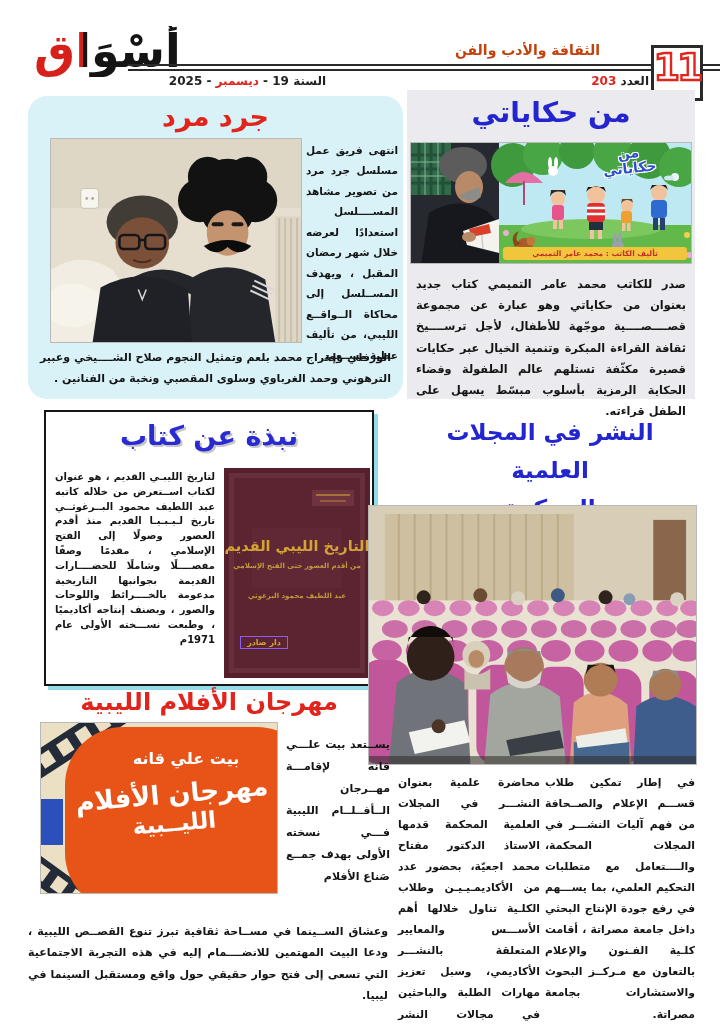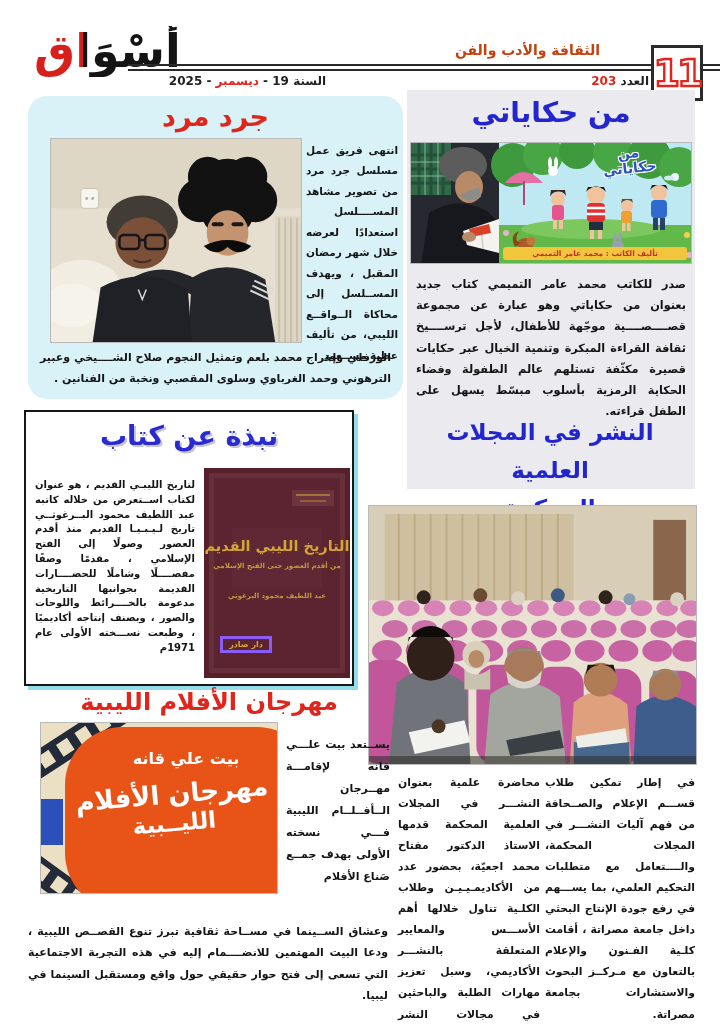--- a/index.html
+++ b/index.html
@@ -10,58 +10,58 @@
   .red{color:#e0251c;}
   
   .logo{left:34px;top:26px;font-size:46px;font-weight:800;
         background:linear-gradient(90deg,#d8201a 0 33%,#141414 33%);
         -webkit-background-clip:text;background-clip:text;color:transparent;line-height:1.1;text-align:center;}
   .hrule{left:128px;top:64px;width:592px;height:3px;border-top:2px solid #2a2a2a;border-bottom:2px solid #2a2a2a;}
   .section{left:420px;top:42px;width:215px;text-align:center;color:#c2410c;font-weight:700;font-size:14px;}
   .issue{top:74px;right:74px;font-size:12px;font-weight:700;color:#222;}
   .dateline{top:74px;left:150px;width:195px;text-align:center;font-size:12px;font-weight:700;color:#222;}
   .pagebox{left:651px;top:45px;width:46px;height:50px;background:#fff;border:3px solid #2a2a2a;
-           display:flex;align-items:center;justify-content:center;}
+           display:flex;justify-content:center;}
   .pagenum{font-size:38px;font-weight:800;color:#e0251c;letter-spacing:-3px;line-height:1;}
   @supports (-webkit-text-stroke:2px red){
     .pagenum{color:#fff;-webkit-text-stroke:2.4px #e0251c;}
   }
   
   .blk-cyan{left:28px;top:96px;width:375px;height:303px;background:#d8f2f8;border-radius:19px;}
-  .blk-gray{left:407px;top:90px;width:288px;height:399px;background:#ebebef;}
+  .blk-gray{left:407px;top:90px;width:288px;height:309px;background:#ebebef;}
   .t-red{color:#e0251c;font-weight:800;text-align:center;}
   .t-blue{color:#2326cf;font-weight:800;text-align:center;}
   .body-txt{font-size:11px;font-weight:700;color:#141414;text-align:justify;direction:rtl;line-height:1.85;}
   .photo-frame{border:1px solid #b9b9b9;box-sizing:border-box;}
   
   .jard-title{left:0;top:5px;width:100%;font-size:27px;}
   .jard-photo{left:22px;top:42px;width:252px;height:205px;}
   .jard-col{left:278px;top:44px;width:92px;height:212px;line-height:1.95;font-size:10.5px;}
   .jard-bottom{left:12px;top:252px;width:351px;line-height:1.9;}
   
   .hik-title{left:0;top:6px;width:100%;font-size:28px;}
   .hik-photo{left:3px;top:52px;width:282px;height:122px;background:#26292f;}
   .hik-body{left:9px;top:184px;width:270px;line-height:1.88;font-size:11.3px;}
   .cover-logo{position:absolute;top:3px;left:186px;width:64px;text-align:center;color:#2b50c8;
               font-weight:800;font-size:14px;line-height:1.05;transform:rotate(-6deg);
               text-shadow:1px 1px 0 #fff,-1px 1px 0 #fff,1px -1px 0 #fff,-1px -1px 0 #fff;}
   .cover-banner{position:absolute;left:92px;right:4px;bottom:3px;height:13px;background:#f2c63c;
                 border-radius:3px;color:#c03028;font-size:7.5px;font-weight:700;text-align:center;line-height:13px;direction:rtl;}
   
-  .nab-box{left:24px;top:410px;width:330px;height:276px;background:#fff;border:2px solid #161616;
+  .nab-box{left:44px;top:410px;width:330px;height:276px;background:#fff;border:2px solid #161616;
            box-shadow:4px 4px 0 #93dcec;box-sizing:border-box;}
   .nab-title{left:0;top:8px;width:100%;font-size:27px;color:#2a2ad2;font-weight:800;text-align:center;
              text-shadow:2px 2px 0 #c6c6c6;}
-  .nab-body{left:9px;top:58px;width:160px;font-size:10px;line-height:1.48;margin-top:8px;}
+  .nab-body{left:9px;top:58px;width:160px;font-size:10px;line-height:1.48;}
   .book{left:178px;top:56px;width:146px;height:210px;}
   .book-ov{position:absolute;direction:rtl;text-align:center;color:#d4a437;font-weight:700;}
   .bk-title{top:70px;left:0;width:100%;font-size:14.5px;font-weight:800;}
   .bk-sub{top:94px;left:0;width:100%;font-size:7px;color:#c29a3e;}
   .bk-auth{top:124px;left:0;width:100%;font-size:7px;color:#c29a3e;}
-  .bk-pub{top:168px;left:16px;width:46px;font-size:8px;border:3px solid #8b5cf6;padding:1px 0;}
+  .bk-pub{top:168px;left:16px;width:46px;font-size:8px;border:1px solid #8b5cf6;padding:1px 0;}
   
   .pub-title{left:405px;top:414px;width:290px;font-size:23px;line-height:1.65;}
   .pub-photo{left:368px;top:505px;width:329px;height:260px;}
   .pub-col-r{left:545px;top:772px;width:150px;line-height:1.95;font-size:10.8px;}
   .pub-col-l{left:398px;top:772px;width:142px;line-height:1.95;font-size:10.8px;}
   
   .fes-title{left:28px;top:688px;width:362px;font-size:24px;}
   .fes-poster{left:40px;top:722px;width:238px;height:172px;}
   .fes-col{left:286px;top:734px;width:104px;line-height:2.0;font-size:11px;}
   .fes-bottom{left:28px;top:921px;width:360px;line-height:1.95;}

